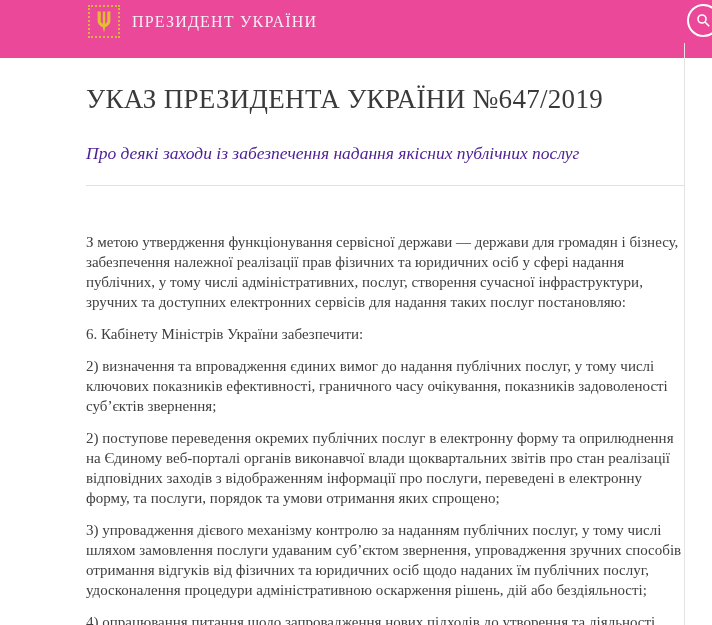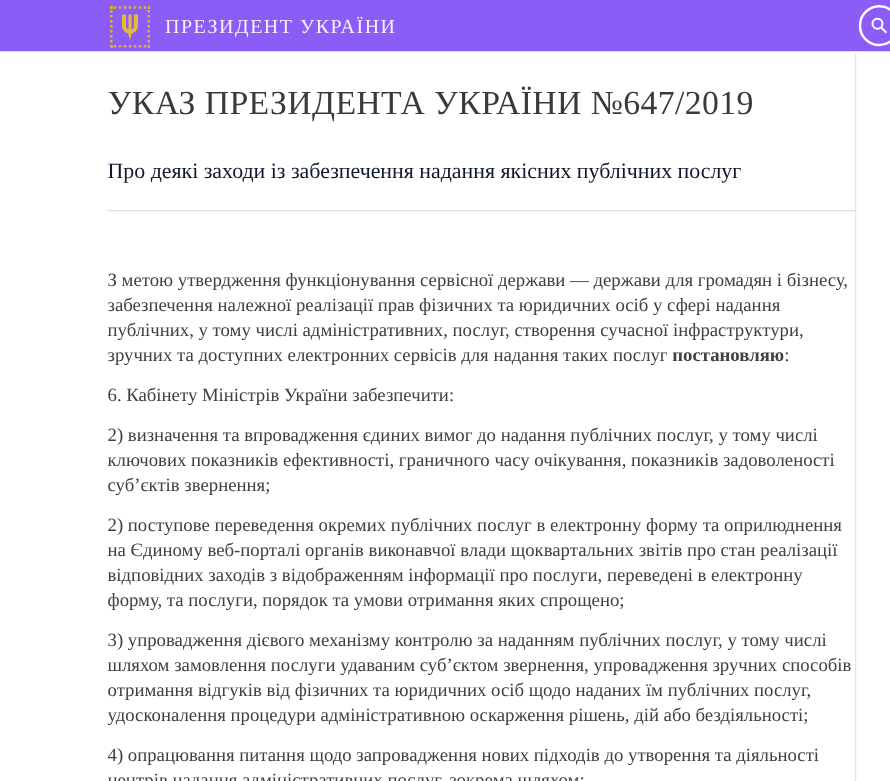--- a/index.html
+++ b/index.html
@@ -5,22 +5,22 @@
   * { margin: 0; padding: 0; box-sizing: border-box; }
   html, body {
     width: 712px; height: 625px;
     overflow: hidden;
     background: #ffffff;
     font-family: "Liberation Serif", "DejaVu Serif", serif;
   }
   
   .site-header {
     position: relative;
-    width: 712px; height: 41px;
-    background: #8b5cf6;
+    width: 712px; height: 58px;
+    background: #ec4899;
   }
   .brand {
     position: absolute; left: 88px; top: 0;
     height: 43px;
     display: flex; align-items: center;
     cursor: pointer;
     text-decoration: none;
   }
   .emblem-box {
     width: 32px; height: 33px;
@@ -65,36 +65,37 @@
     font-weight: normal;
     line-height: 34px;
     color: #3a3a3a;
     letter-spacing: 0.3px;
   }
   .doc-subtitle {
     margin-top: 26px;
     font-size: 17.5px;
     font-weight: normal;
     line-height: 22px;
-    color: #0f172a;
+    color: #4c1d95;
+    font-style: italic;
   }
   .doc-divider {
     margin-top: 21px;
     border: none;
     border-top: 1px solid #e0e0e0;
     height: 0;
   }
   .doc-body p {
     font-size: 15px;
     line-height: 20px;
     margin-bottom: 12px;
     color: #404040;
   }
   .doc-body p:first-child { margin-top: 46px; }
-  .doc-body b { font-weight: bold; }
+  .doc-body b { font-weight: normal; }
 </style>
 </head>
 <body>
 
 <header class="site-header">
   <a class="brand">
     <span class="emblem-box">
       <svg width="16" height="22" viewBox="0 0 20 26" aria-hidden="true">
         <path fill="#e3bc33" d="M2 0h4v11c0 2.2 0.8 3.4 2.5 4V0h3v15c1.7-0.6 2.5-1.8 2.5-4V0h4v11c0 4.6-3.2 7.2-6.3 8.1L10 26 8.3 19.1C5.2 18.2 2 15.6 2 11Z"></path>
       </svg>

